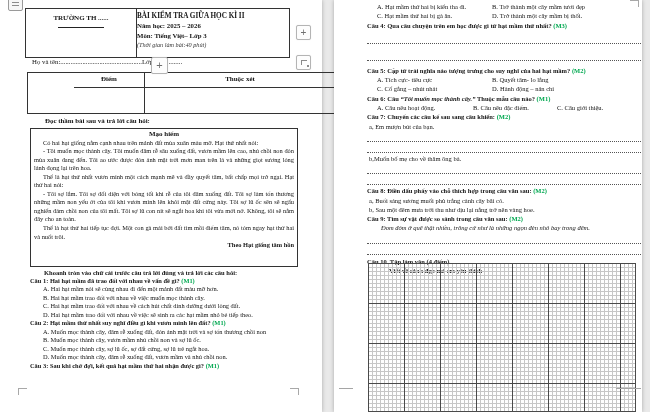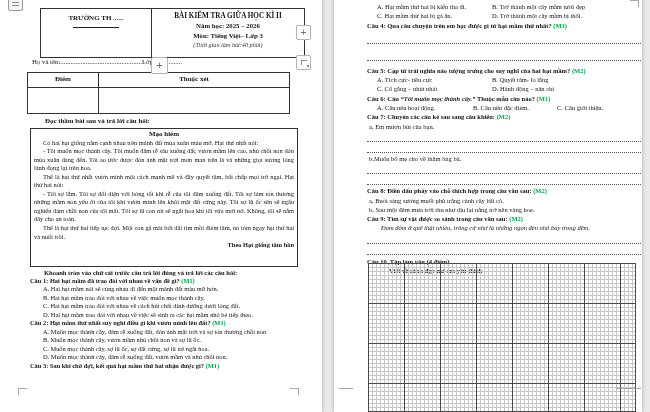--- a/index.html
+++ b/index.html
@@ -31,30 +31,30 @@
     display:flex;align-items:center;justify-content:center;
   }
   .handle-lines{width:7px;height:8px;
     background:repeating-linear-gradient(to bottom,#8b8b8b 0 1px,transparent 1px 3px);}
   .corner{position:absolute;width:8px;height:6px;z-index:8;}
   .corner.tl{border-top:1px solid #a8a8a8;border-left:1px solid #a8a8a8;}
   .corner.tr{border-top:1px solid #a8a8a8;border-right:1px solid #a8a8a8;}
   .stub{position:absolute;border-top:1px solid #a5a5a5;z-index:8;}
 
   
-  .htable{position:absolute;left:40px;top:8px;width:263px;height:48px;border:1px solid #333;display:flex;}
+  .htable{position:absolute;left:25px;top:8px;width:263px;height:48px;border:1px solid #333;display:flex;}
   .htable .cell-l{width:110px;border-right:1px solid #333;text-align:center;padding-top:5px;}
-  .htable .cell-r{flex:1;text-align:center;padding-top:2px;}
+  .htable .cell-r{flex:1;padding-top:2px;}
   .school{font-weight:bold;font-size:7px;}
   .school-line{width:46px;border-bottom:1px solid #222;margin:4px auto 0;height:1px;}
   .ex-title{font-weight:bold;font-size:7.2px;line-height:10px;}
   .ex-sub{font-weight:bold;font-size:6.8px;line-height:9.5px;}
   .ex-time{font-style:italic;font-size:6.2px;line-height:9px;color:#333;}
   .nameline{position:absolute;left:32px;top:58px;font-size:6.8px;}
-  .stable{position:absolute;left:27px;top:72px;width:261px;height:40px;border:1px solid #333;}
+  .stable{position:absolute;left:27px;top:72px;width:261px;height:40px;border:1px solid #333;padding-left:46px;}
   .stable .hrow{display:flex;height:14px;border-bottom:1px solid #333;}
   .stable .hc1{width:70px;border-right:1px solid #333;text-align:center;font-weight:bold;font-size:7px;padding-top:2px;}
   .stable .hc2{flex:1;text-align:center;font-weight:bold;font-size:7px;padding-top:2px;}
   .stable .brow{display:flex;height:25px;}
   .stable .bc1{width:70px;border-right:1px solid #333;}
   .stable .bc2{flex:1;}
   .readinstr{position:absolute;left:45px;top:117px;font-weight:bold;font-size:6.9px;}
   .passage{position:absolute;left:30px;top:128px;width:260px;height:135px;border:1px solid #333;
     padding:1px 3px;font-size:6.4px;line-height:8.55px;text-align:justify;}
   .passage h3{margin:0;text-align:center;font-size:7px;}

